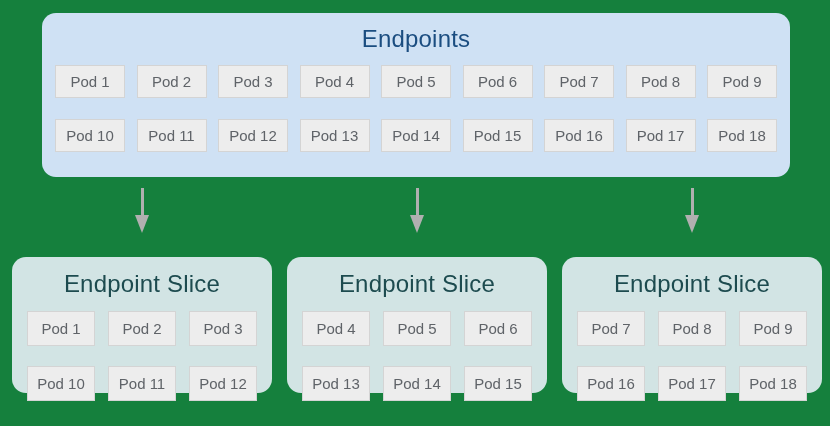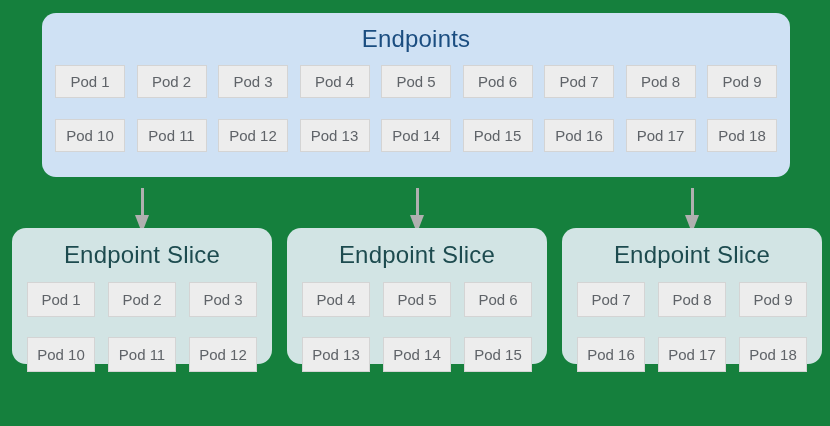--- a/index.html
+++ b/index.html
@@ -84,21 +84,21 @@
     border-left: 7px solid transparent;
     border-right: 7px solid transparent;
     border-top: 18px solid #b0b0b0;
   }
   .arrow-1 { left: 135px; }
   .arrow-2 { left: 410px; }
   .arrow-3 { left: 685px; }
   
   .slice-box {
     position: absolute;
-    top: 228px;
+    top: 257px;
     width: 260px;
     height: 136px;
     background: #d2e4e4;
     border-radius: 14px;
     box-sizing: border-box;
     padding: 13px 10px 0 10px;
   }
   .slice-1 { left: 12px; }
   .slice-2 { left: 287px; }
   .slice-3 { left: 562px; }

